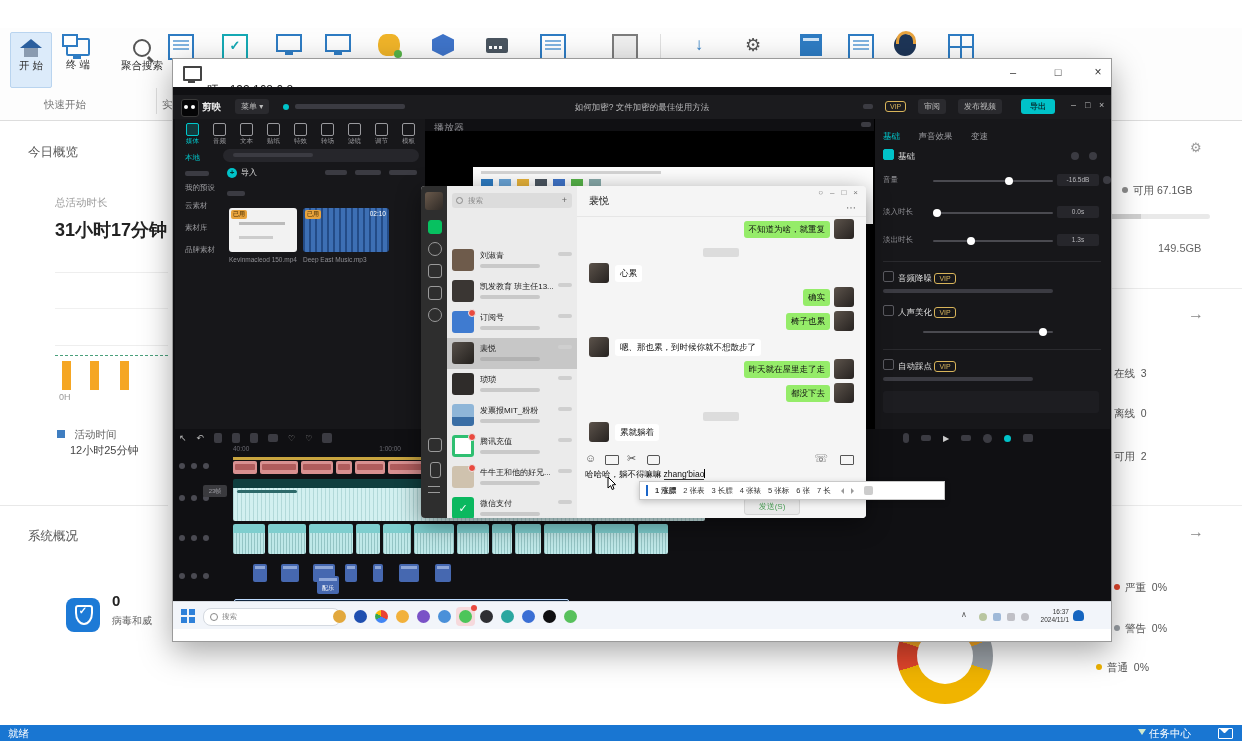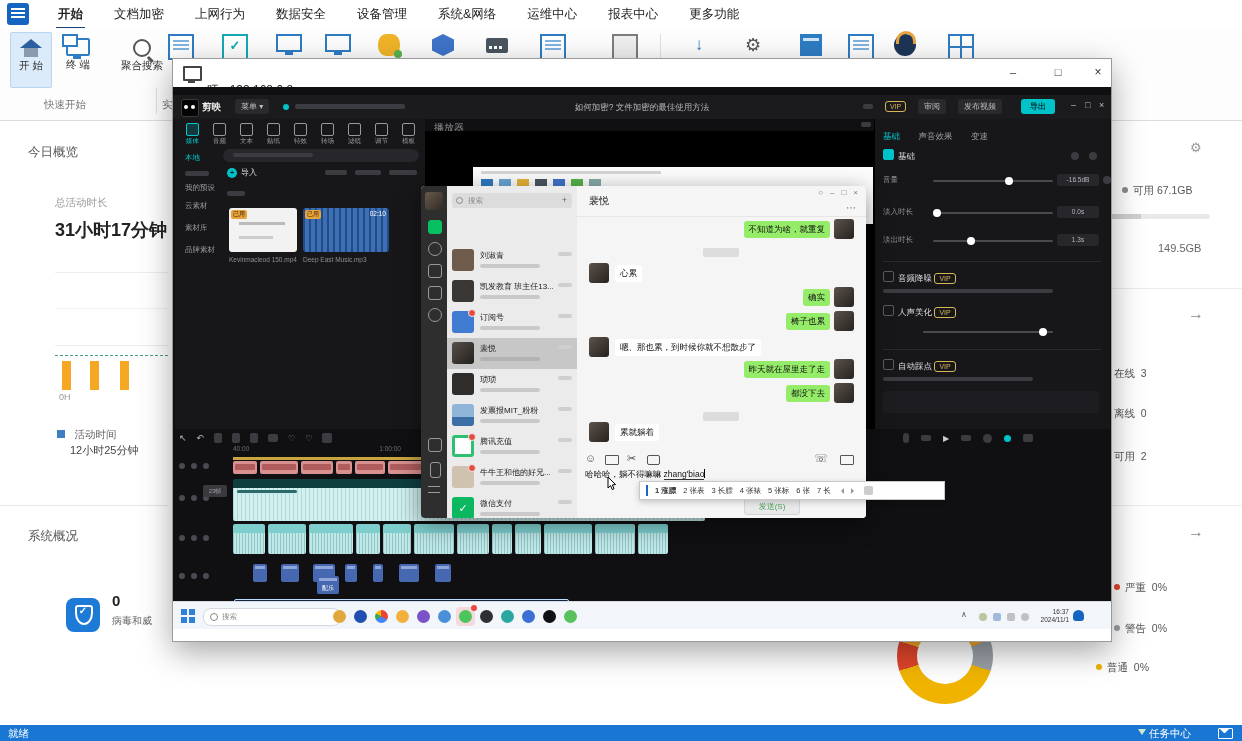--- a/index.html
+++ b/index.html
@@ -162,34 +162,20 @@
 .wcic{color:#555;font-size:11px;position:absolute;top:266px}
 .candbar{left:218px;top:295px;width:292px;height:17px;background:#fff;border:1px solid #c9c9c9;box-shadow:0 2px 6px rgba(0,0,0,.2);z-index:5;display:flex;align-items:center;gap:7px;padding:0 6px;font-size:7.5px;color:#333;white-space:nowrap}
 .sendbtn{left:323px;top:312px;width:54px;height:15px;background:#e9e9e9;border:1px solid #d4d4d4;border-radius:3px;color:#4b9e57;font-size:8px;text-align:center;line-height:15px}
 .tri{width:0;height:0;border:3.5px solid transparent}
 </style>
 </head>
 <body>
 
 <div class="screen">
 
-  <div class="a menubar">
-    <div class="a logo"></div>
-    <div class="a menu">
-      <span class="mi on">开始</span>
-      <span class="mi">文档加密</span>
-      <span class="mi">上网行为</span>
-      <span class="mi">数据安全</span>
-      <span class="mi">设备管理</span>
-      <span class="mi">系统&amp;网络</span>
-      <span class="mi">运维中心</span>
-      <span class="mi">报表中心</span>
-      <span class="mi">更多功能</span>
-    </div>
-  </div>
 
   <div class="a ribbon">
     <div class="a bigbtn">
       <div class="house"></div>
       <div class="house2"></div>
       <div class="blabel">开 始</div>
     </div>
     <div class="a sbtn" style="left:56px">
       <div class="monic"></div>
       <div class="blabel">终 端</div>

